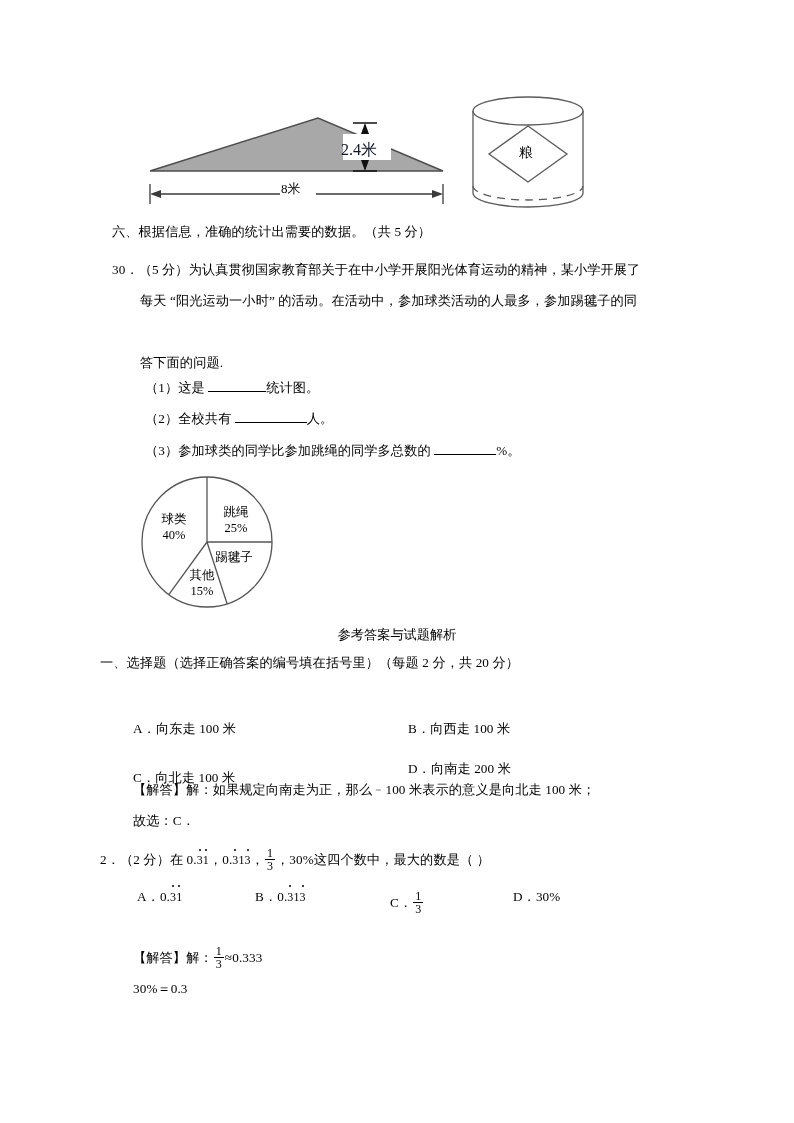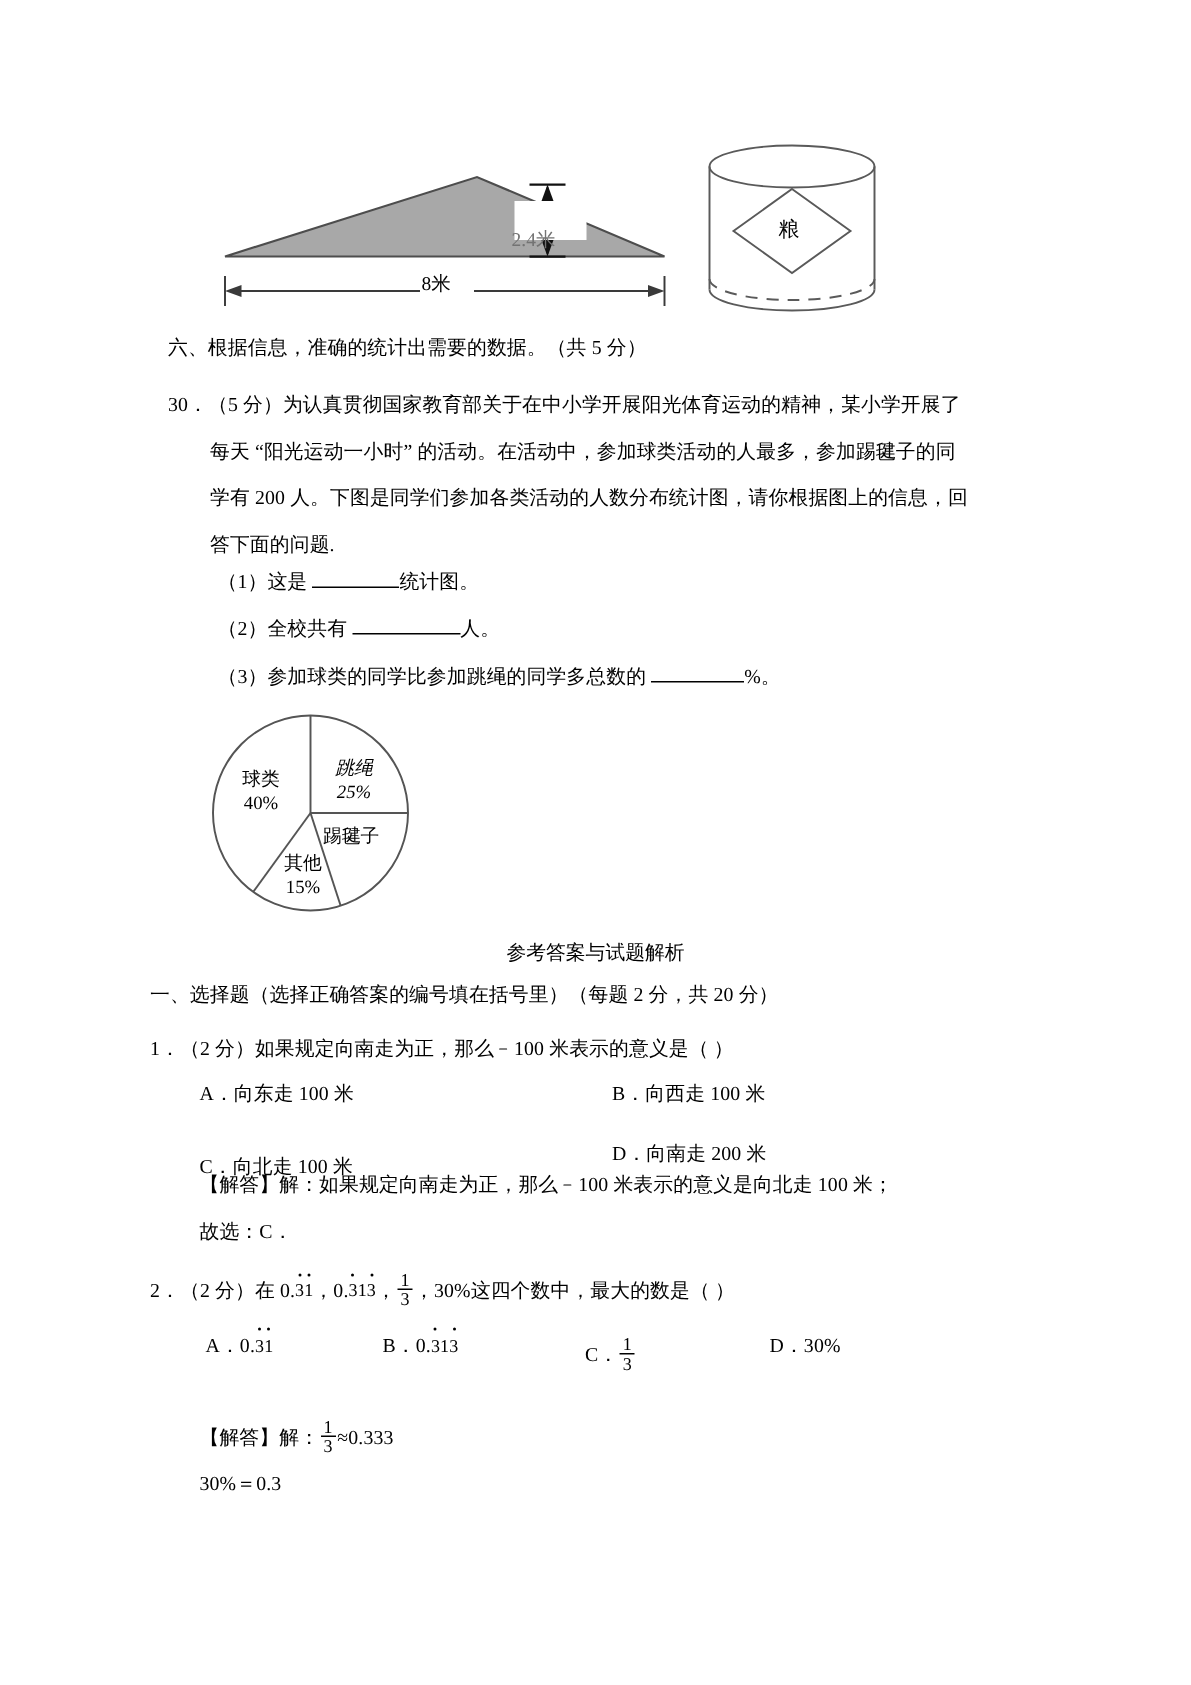--- a/index.html
+++ b/index.html
@@ -158,29 +158,28 @@
         <line x1="368" y1="23" x2="368" y2="105" stroke="#5a5a5a" stroke-width="1.3"></line>
         <line x1="478" y1="23" x2="478" y2="105" stroke="#5a5a5a" stroke-width="1.3"></line>
         <path d="M368,105 A55,14 0 0 0 478,105" fill="none" stroke="#5a5a5a" stroke-width="1.3"></path>
         <path d="M368,98 A55,14 0 0 0 478,98" fill="none" stroke="#5a5a5a" stroke-width="1.3" stroke-dasharray="8,6"></path>
         <polygon points="423,38 462,66 423,94 384,66" fill="#ffffff" stroke="#5a5a5a" stroke-width="1.3"></polygon>
       </g>
 
     </svg>
 
     <div style="position:absolute;left:176px;top:92px;font-size:13px;">8米</div>
-    <div style="position:absolute;left:236px;top:63px;font-size:13px;color:#737373;">2.4米</div>
+    <div style="position:absolute;left:236px;top:52px;font-size:16px;color:#0f172a;">2.4米</div>
     <div style="position:absolute;left:414px;top:56px;font-size:14px;">粮</div>
   </div>
 
   <div class="txt sec-head">六、根据信息，准确的统计出需要的数据。（共 5 分）</div>
 
   <div class="txt q30-l1">30．（5 分）为认真贯彻国家教育部关于在中小学开展阳光体育运动的精神，某小学开展了</div>
   <div class="txt q30-l2">每天 “阳光运动一小时” 的活动。在活动中，参加球类活动的人最多，参加踢毽子的同</div>
-  <div class="txt q30-l3">学有 200 人。下图是同学们参加各类活动的人数分布统计图，请你根据图上的信息，回</div>
   <div class="txt q30-l4">答下面的问题.</div>
 
   <div class="txt q30-s1">
     <span>（1）这是</span>
     <span class="blank blank-a"></span><span>统计图。</span>
   </div>
 
   <div class="txt q30-s2">
     <span>（2）全校共有</span>
     <span class="blank blank-b"></span><span>人。</span>
@@ -196,21 +195,21 @@
 
       <circle cx="72" cy="72" r="65" fill="#ffffff" stroke="#555555" stroke-width="1.3"></circle>
 
       <line x1="72" y1="72" x2="72" y2="7" stroke="#555555" stroke-width="1.3"></line>
       <line x1="72" y1="72" x2="137" y2="72" stroke="#555555" stroke-width="1.3"></line>
       <line x1="72" y1="72" x2="92.1" y2="133.8" stroke="#555555" stroke-width="1.3"></line>
       <line x1="72" y1="72" x2="33.8" y2="124.6" stroke="#555555" stroke-width="1.3"></line>
     </svg>
 
     
-    <div style="position:absolute;left:78px;top:35px;font-size:12.5px;line-height:1.25;text-align:center;width:46px;font-style:italic;">
+    <div style="position:absolute;left:78px;top:35px;font-size:12.5px;line-height:1.25;text-align:center;width:46px;">
       <div>跳绳</div>
       <div>25%</div>
     </div>
 
     <div style="position:absolute;left:78px;top:80px;font-size:12.5px;line-height:1.25;text-align:center;width:42px;">
       <div>踢毽子</div>
     </div>
 
     <div style="position:absolute;left:46px;top:98px;font-size:12.5px;line-height:1.25;text-align:center;width:42px;">
       <div>其他</div>
@@ -220,21 +219,20 @@
     <div style="position:absolute;left:16px;top:42px;font-size:12.5px;line-height:1.25;text-align:center;width:46px;">
       <div>球类</div>
       <div>40%</div>
     </div>
   </div>
 
   <div class="ans-title">参考答案与试题解析</div>
 
   <div class="txt a-sec1">一、选择题（选择正确答案的编号填在括号里）（每题 2 分，共 20 分）</div>
 
-  <div class="txt a-q1">1．（2 分）如果规定向南走为正，那么﹣100 米表示的意义是（      ）</div>
   <div class="txt a-q1-A">A．向东走 100 米</div>
   <div class="txt a-q1-B">B．向西走 100 米</div>
   <div class="txt a-q1-C">C．向北走 100 米</div>
   <div class="txt a-q1-D">D．向南走 200 米</div>
   <div class="txt a-q1-sol1">【解答】解：如果规定向南走为正，那么﹣100 米表示的意义是向北走 100 米；</div>
   <div class="txt a-q1-sol2">故选：C．</div>
 
   <div class="txt a-q2">
     <span>2．（2 分）在 0.</span><span class="dec-digits"><span class="rdot">3</span><span class="rdot">1</span></span><span>，0.</span><span class="dec-digits"><span class="rdot">3</span>1<span class="rdot">3</span></span><span>，</span><span class="frac"><span class="num">1</span><span class="den">3</span></span><span>，30%这四个数中，最大的数是（      ）</span>
   </div>

